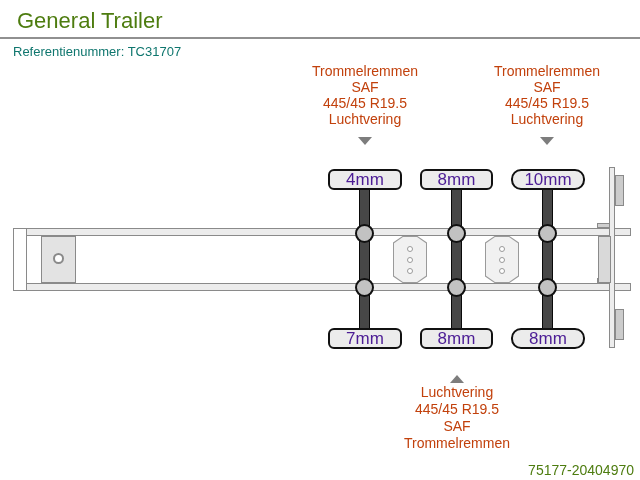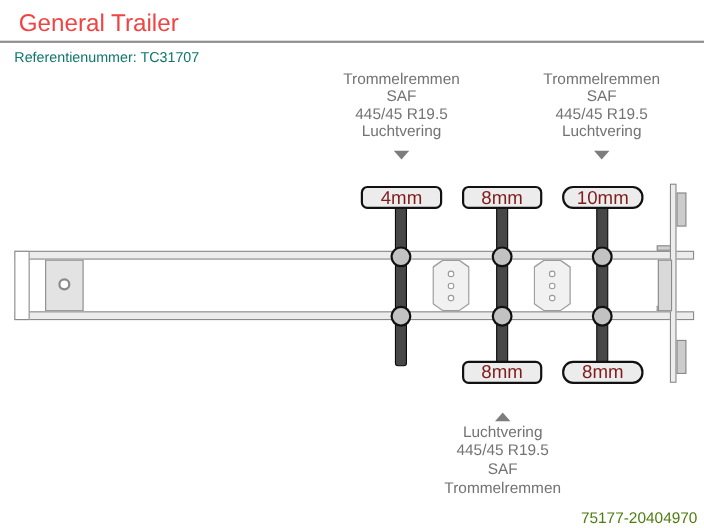--- a/index.html
+++ b/index.html
@@ -2,25 +2,25 @@
 <html><head>
 <meta charset="utf-8">
 <style>
   html,body{margin:0;padding:0;background:#fff;}
   #screen{
     position:relative;width:640px;height:480px;overflow:hidden;background:#ffffff;
     font-family:"Liberation Sans",sans-serif;color:#1c1c1c;
   }
   .abs{position:absolute;}
   
-  .title{left:17px;top:7px;font-size:22px;line-height:28px;color:#ef4444;}
+  .title{left:17px;top:7px;font-size:22px;line-height:28px;color:#4d7c0f;}
   .divider{left:0;top:37px;width:640px;height:0;border-top:2px solid #909090;}
   .reference{left:13px;top:44px;font-size:13px;line-height:16px;color:#0f766e;}
   
-  .spec-block{width:160px;text-align:center;font-size:14px;line-height:16px;color:#737373;}
+  .spec-block{width:160px;text-align:center;font-size:14px;line-height:16px;color:#c2410c;}
   .spec-front{left:285px;top:63px;}
   .spec-rear{left:467px;top:63px;}
   .spec-bottom{left:377px;top:384px;line-height:17px;}
   .arrow-down{width:0;height:0;border-left:7px solid transparent;border-right:7px solid transparent;border-top:8px solid #7d7d7d;}
   .arrow-up{width:0;height:0;border-left:7px solid transparent;border-right:7px solid transparent;border-bottom:8px solid #7d7d7d;}
   .ad1{left:358px;top:137px;} .ad2{left:540px;top:137px;} .au1{left:450px;top:375px;}
   
   .rail{left:13px;width:616px;height:6px;background:#ececec;border:1px solid #8a8a8a;}
   .rail-top{top:228px;} .rail-bottom{top:283px;}
   .front-wall{left:13px;top:228px;width:12px;height:61px;background:#ffffff;border:1px solid #8a8a8a;}
@@ -40,21 +40,21 @@
   .rear-crossmember{left:598px;top:236px;width:11px;height:45px;background:#d9d9d9;border:1px solid #8a8a8a;}
   .rail-tab{left:597px;width:11px;height:3px;background:#cfcfcf;border:1px solid #8a8a8a;}
   .tab-top{top:223px;} .tab-bottom{top:278px;}
   
   .axle{top:186px;width:9px;height:145px;background:#474747;border:1px solid #0a0a0a;border-radius:3px;}
   .ax1{left:359px;} .ax2{left:451px;} .ax3{left:542px;}
   .hub{width:15px;height:15px;background:#c2c2c2;border:2px solid #111;border-radius:50%;}
   .hub-r1{top:224px;} .hub-r2{top:278px;}
   .hx1{left:355px;} .hx2{left:447px;} .hx3{left:538px;}
   .mbox{height:17px;background:#ececec;border:2.5px solid #111;border-radius:6px;
-    display:flex;align-items:center;justify-content:center;font-size:17px;color:#7f1d1d;}
+    display:flex;align-items:center;justify-content:center;font-size:17px;color:#4c1d95;}
   .row-top{top:169px;} .row-bottom{top:328px;}
   .mb1{left:328px;width:70px;} .mb2{left:420px;width:69px;} .mb3{left:511px;width:70px;border-radius:10px;}
   
   .watermark{right:6px;top:462px;font-size:14px;color:#4d7c0f;}
 </style>
 </head>
 <body>
 
 <div id="screen">
 
@@ -113,20 +113,21 @@
   <div class="abs hub hub-r1 hx1"></div>
   <div class="abs hub hub-r1 hx2"></div>
   <div class="abs hub hub-r1 hx3"></div>
   <div class="abs hub hub-r2 hx1"></div>
   <div class="abs hub hub-r2 hx2"></div>
   <div class="abs hub hub-r2 hx3"></div>
 
   <div class="abs mbox row-top mb1">4mm</div>
   <div class="abs mbox row-top mb2">8mm</div>
   <div class="abs mbox row-top mb3">10mm</div>
+  <div class="abs mbox row-bottom mb1">7mm</div>
   <div class="abs mbox row-bottom mb2">8mm</div>
   <div class="abs mbox row-bottom mb3">8mm</div>
 
   <div class="abs arrow-up au1"></div>
   <div class="abs spec-block spec-bottom">
     <div>Luchtvering</div>
     <div>445/45 R19.5</div>
     <div>SAF</div>
     <div>Trommelremmen</div>
   </div>

